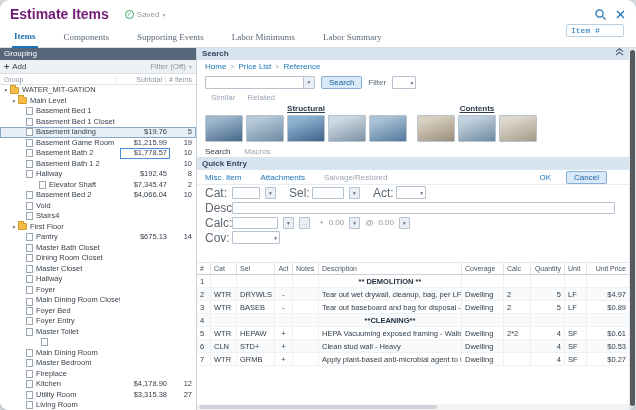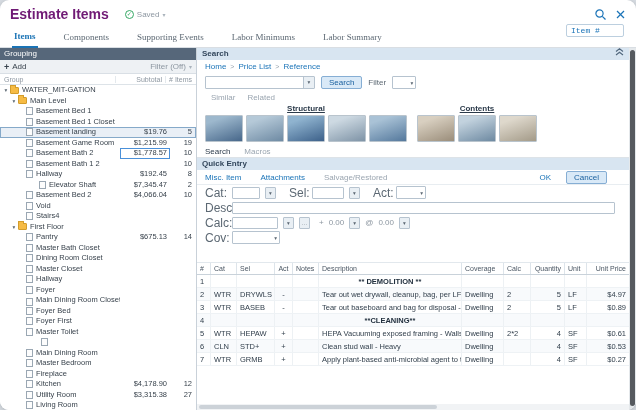--- a/index.html
+++ b/index.html
@@ -300,21 +300,21 @@
         <div class="tree-row" style="padding-left: 18px;">
           <span class="tree-arrow"></span>
           <span class="doc-ic"></span>
           <span class="tree-label">Foyer Bed</span>
           <span class="tree-sub"></span>
           <span class="tree-cnt"></span>
         </div>
         <div class="tree-row" style="padding-left: 18px;">
           <span class="tree-arrow"></span>
           <span class="doc-ic"></span>
-          <span class="tree-label">Foyer First</span>
+          <span class="tree-label">Foyer Entry</span>
           <span class="tree-sub"></span>
           <span class="tree-cnt"></span>
         </div>
         <div class="tree-row" style="padding-left: 18px;">
           <span class="tree-arrow"></span>
           <span class="doc-ic"></span>
           <span class="tree-label">Master Toilet</span>
           <span class="tree-sub"></span>
           <span class="tree-cnt"></span>
         </div>

